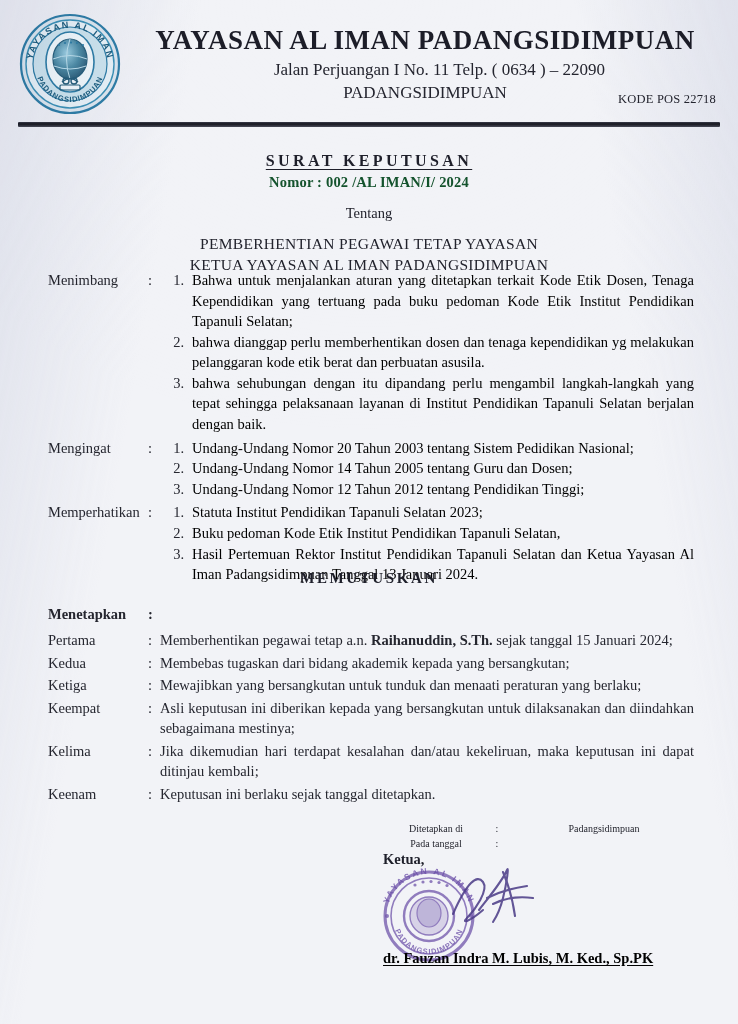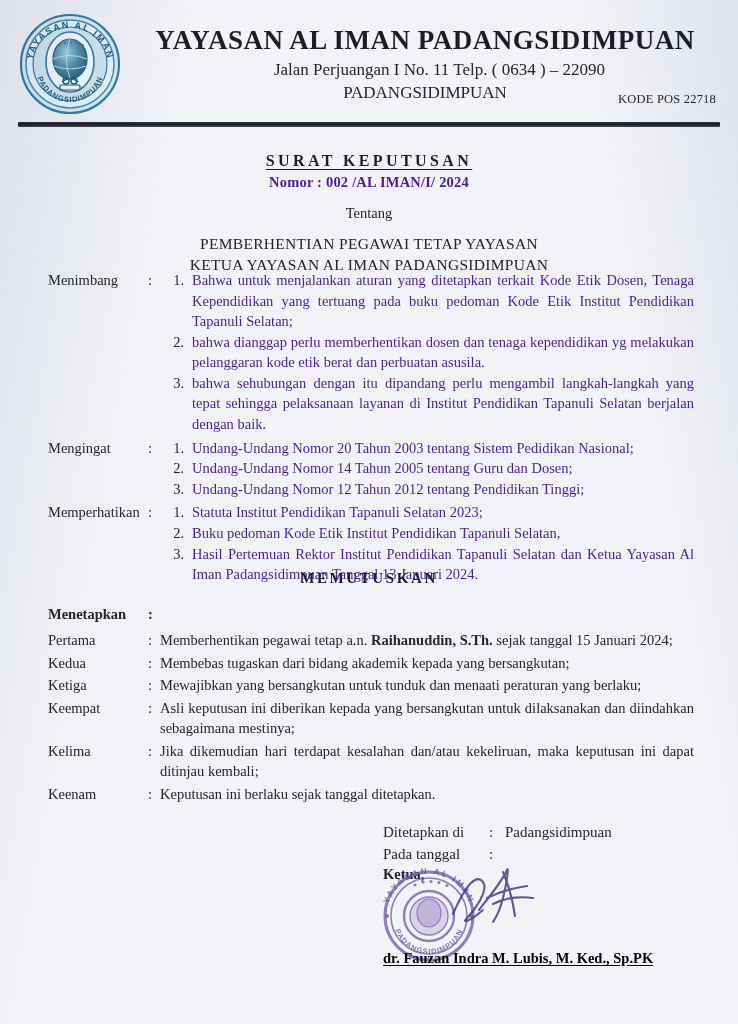--- a/index.html
+++ b/index.html
@@ -100,21 +100,21 @@
     letter-spacing: 3.4px;
     text-decoration: underline;
     text-underline-offset: 3px;
     color: #1e1f2a;
   }
   .doc-number {
     font-size: 14.5px;
     font-weight: bold;
     margin-top: 4px;
     letter-spacing: .2px;
-    color: #4c1d95;
+    color: #14532d;
   }
   .doc-tentang {
     font-size: 14.5px;
     margin-top: 14px;
     color: #22232d;
   }
   .doc-subject {
     font-size: 15.5px;
     margin-top: 12px;
     line-height: 1.33;
@@ -160,21 +160,21 @@
   .clause-num {
     flex: 0 0 24px;
     text-align: right;
     padding-right: 8px;
     color: #25262f;
   }
   .clause-text {
     flex: 1 1 auto;
     text-align: justify;
     text-justify: inter-word;
-    color: #4c1d95;
+    color: #000000;
     hyphens: none;
   }
 
   
   .memutuskan {
     position: absolute;
     left: 0;
     top: 570px;
     width: 738px;
     text-align: center;
@@ -226,23 +226,24 @@
 
   
   .sign-block {
     position: absolute;
     left: 383px;
     top: 822px;
     width: 320px;
   }
   .sign-line {
     display: flex;
-    font-size: 15px;
+    font-size: 10px;
     line-height: 1.45;
     color: #25262f;
+    text-align: center;
   }
   .sign-key { flex: 0 0 106px; }
   .sign-colon { flex: 0 0 16px; }
   .sign-val { flex: 1 1 auto; }
   .sign-role {
     font-size: 14.5px;
     font-weight: bold;
     margin-top: 0px;
     color: #1e1f2a;
   }

